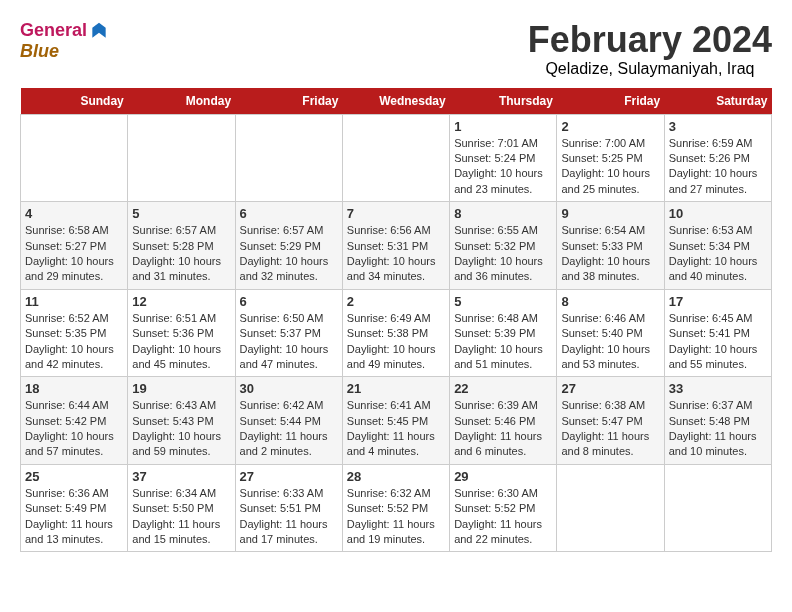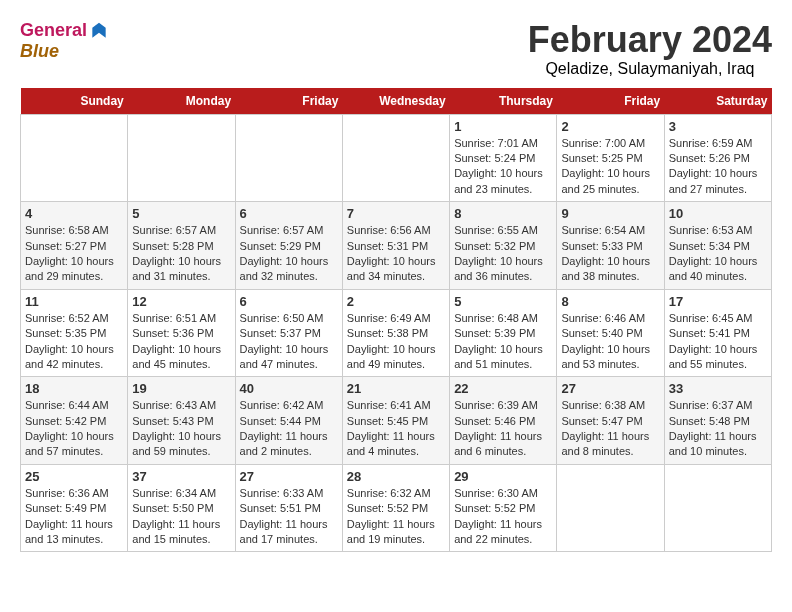--- a/index.html
+++ b/index.html
@@ -217,21 +217,21 @@
       <tr class="row-even">
         <td>
           <span class="day-number">18</span>
           <div class="day-info">Sunrise: 6:44 AM<br>Sunset: 5:42 PM<br>Daylight: 10 hours<br>and 57 minutes.</div>
         </td>
         <td>
           <span class="day-number">19</span>
           <div class="day-info">Sunrise: 6:43 AM<br>Sunset: 5:43 PM<br>Daylight: 10 hours<br>and 59 minutes.</div>
         </td>
         <td>
-          <span class="day-number">40</span>
+          <span class="day-number">30</span>
           <div class="day-info">Sunrise: 6:42 AM<br>Sunset: 5:44 PM<br>Daylight: 11 hours<br>and 2 minutes.</div>
         </td>
         <td>
           <span class="day-number">21</span>
           <div class="day-info">Sunrise: 6:41 AM<br>Sunset: 5:45 PM<br>Daylight: 11 hours<br>and 4 minutes.</div>
         </td>
         <td>
           <span class="day-number">22</span>
           <div class="day-info">Sunrise: 6:39 AM<br>Sunset: 5:46 PM<br>Daylight: 11 hours<br>and 6 minutes.</div>
         </td>

